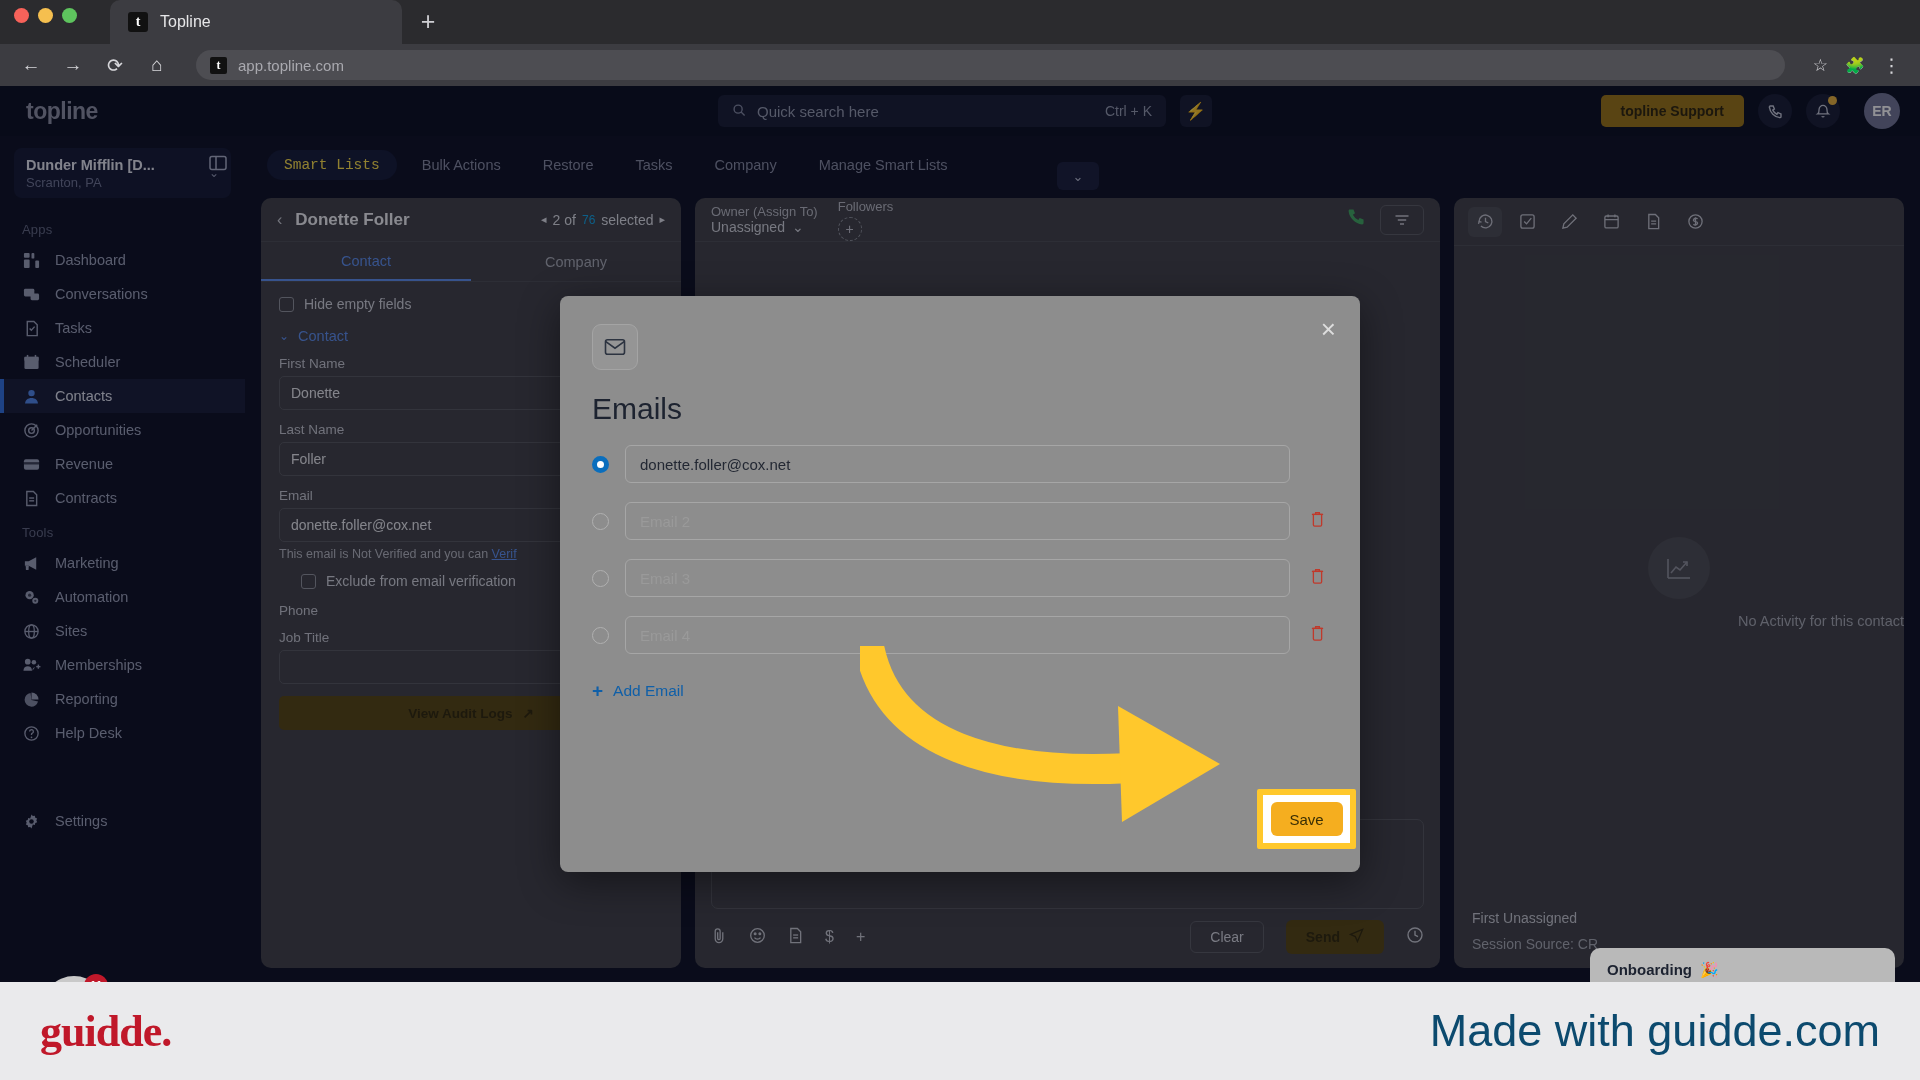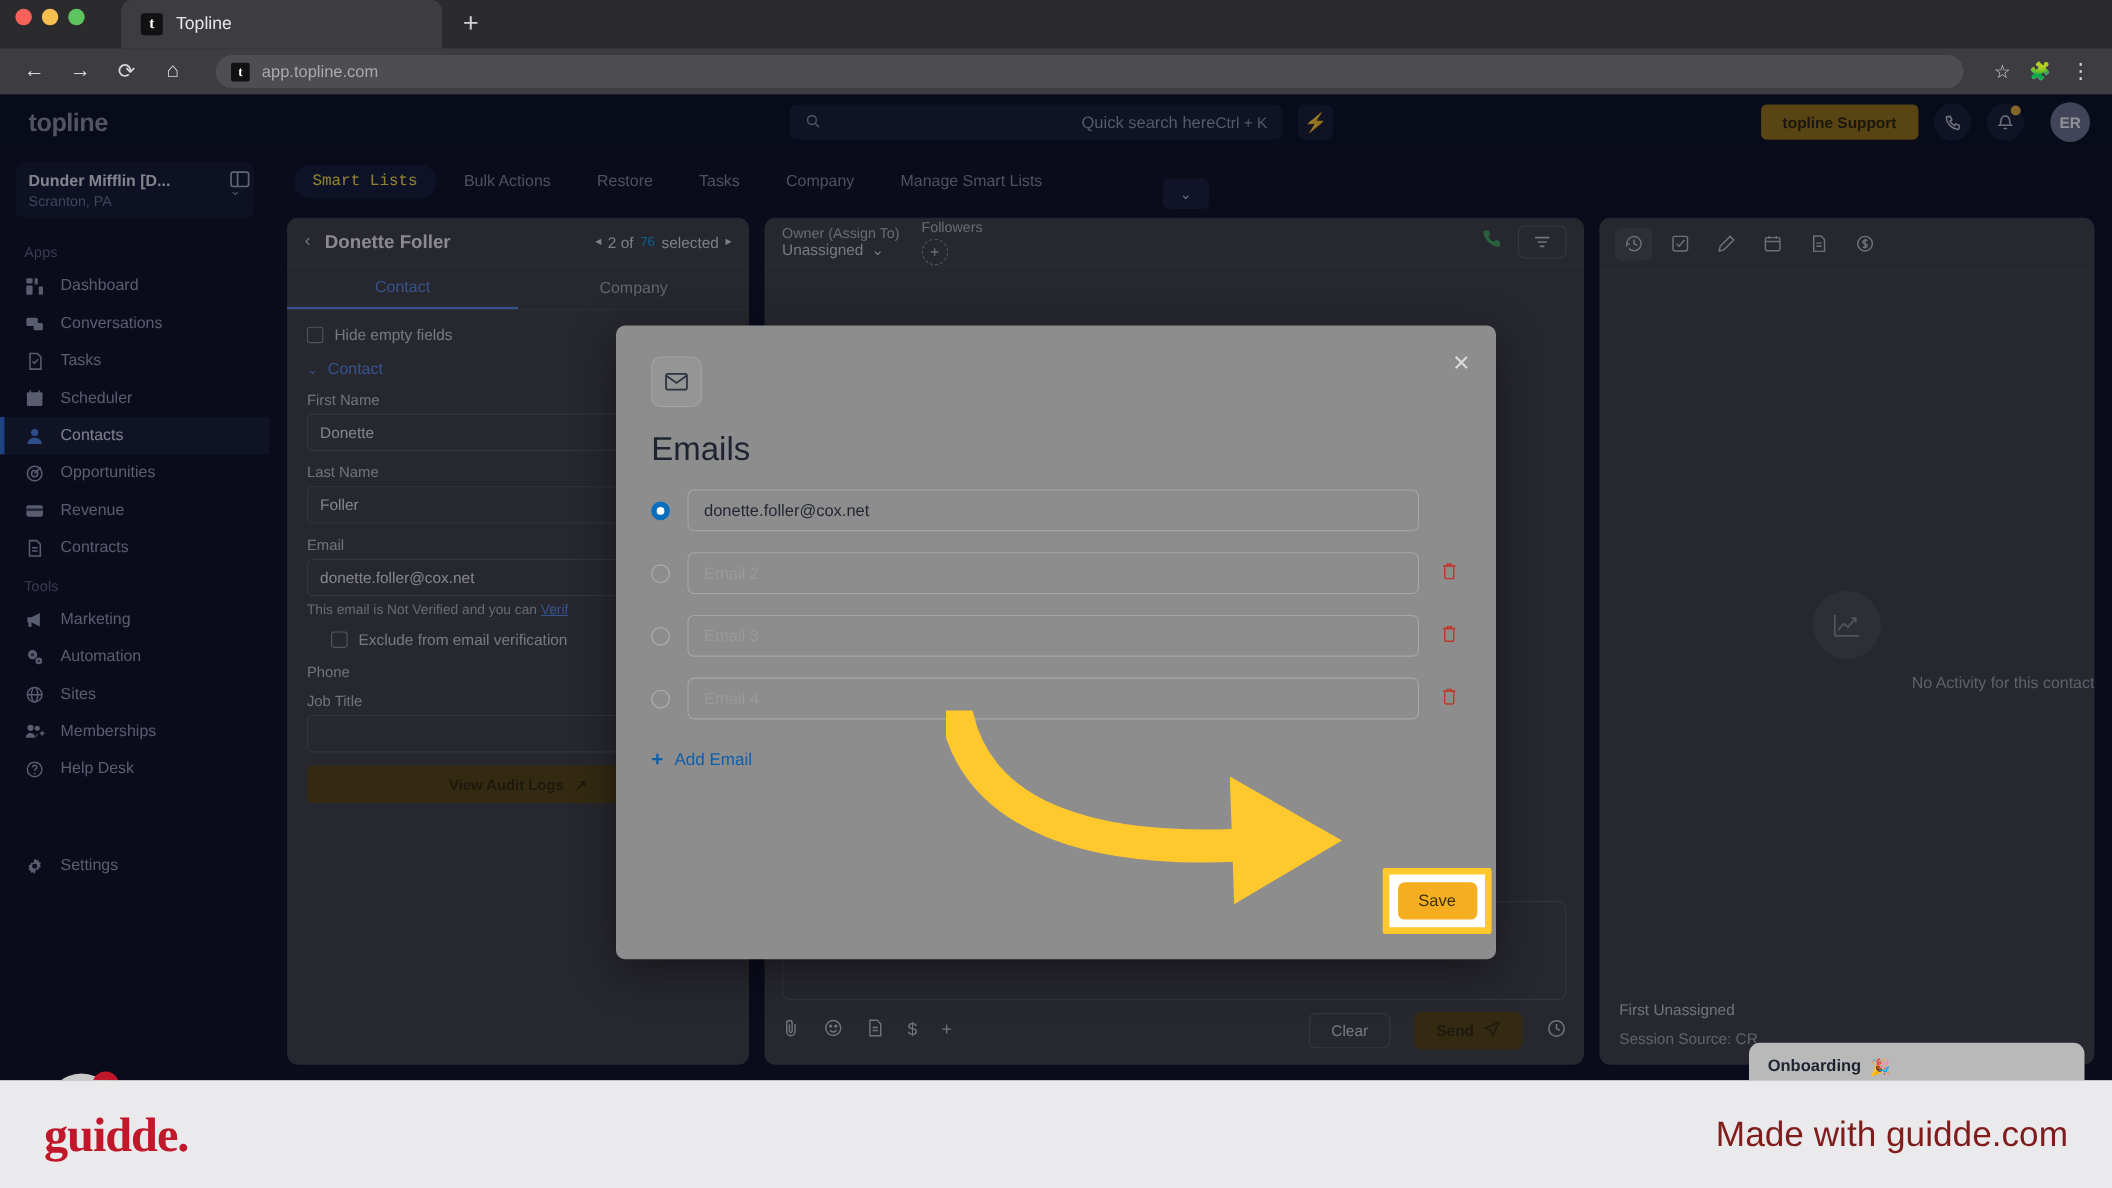--- a/index.html
+++ b/index.html
@@ -75,21 +75,21 @@
     position: relative; height: 50px; background: #070b1e;
     display: flex; align-items: center;
   }
   .brand {
     color: #8b8fa3; font-size: 23px; font-weight: bold; margin-left: 26px;
     letter-spacing: -0.5px;
   }
   .search-wrap {
     position: absolute; left: 718px; top: 9px; width: 448px; height: 32px;
     background: #141a32; border-radius: 6px;
-    display: flex; align-items: center; padding: 0 14px; text-align: right;
+    display: flex; align-items: center; padding: 0 14px;
   }
   .search-icon { color: #8288a0; font-size: 14px; margin-right: 11px; }
   .search-ph { color: #9399ae; font-size: 15px; flex: 1; }
   .search-kbd { color: #9399ae; font-size: 14px; }
   .bolt-btn {
     position: absolute; left: 1180px; top: 9px; width: 32px; height: 32px;
     background: #141a32; border-radius: 6px; color: #e8b13a; font-size: 17px;
     display: flex; align-items: center; justify-content: center; cursor: pointer;
   }
   .support-btn {
@@ -375,21 +375,21 @@
   
   .footer {
     position: absolute; bottom: 0; left: 0; width: 1920px; height: 98px;
     background: #eaeaec; display: flex; align-items: center;
     padding: 0 40px; justify-content: space-between;
   }
   .footer-logo {
     color: #c0182a; font-size: 44px; font-weight: bold;
     font-family: "Liberation Serif", serif; letter-spacing: -1px;
   }
-  .footer-made { color: #7f1d1d; font-size: 32px; }
+  .footer-made { color: #0c4a6e; font-size: 45px; }
 </style>
 </head>
 <body>
 
 <div class="screen">
 
   <div class="browser-chrome">
     <div class="tabstrip">
       <div class="traffic">
         <div class="dot red"></div>
@@ -579,20 +579,29 @@
           <svg width="18" height="16" viewBox="0 0 19 16" fill="currentColor">
               <circle cx="5" cy="4.5" r="3"></circle>
               <circle cx="11.5" cy="5" r="2.4"></circle>
               <path d="M0.5 14c0-3 2-4.6 4.5-4.6S9.5 11 9.5 14z"></path>
               <path d="M10 14c0-2.3 1-3.7 2.6-3.7"></path>
               <rect x="14" y="9" width="4.4" height="1.5"></rect>
               <rect x="15.45" y="7.55" width="1.5" height="4.4"></rect>
             </svg>
         </span>
         <span>Memberships</span>
+      </div>
+      <div class="nav-item">
+        <span class="nav-ico">
+          <svg width="17" height="17" viewBox="0 0 18 18" fill="currentColor">
+              <path d="M9 9V1.6A7.4 7.4 0 0 1 16.4 9z"></path>
+              <path d="M9 9.6 15.9 11A7.2 7.2 0 1 1 8 2.2z" opacity=".85"></path>
+            </svg>
+        </span>
+        <span>Reporting</span>
       </div>
       <div class="nav-item">
         <span class="nav-ico">
           <svg width="17" height="17" viewBox="0 0 18 18" fill="none" stroke="currentColor" stroke-width="1.4">
               <circle cx="9" cy="9" r="7"></circle>
               <path d="M7 7a2 2 0 1 1 2.6 1.9c-.4.2-.6.5-.6 1V10.5"></path>
               <circle cx="9" cy="13" r=".9" fill="currentColor" stroke="none"></circle>
             </svg>
         </span>
         <span>Help Desk</span>

